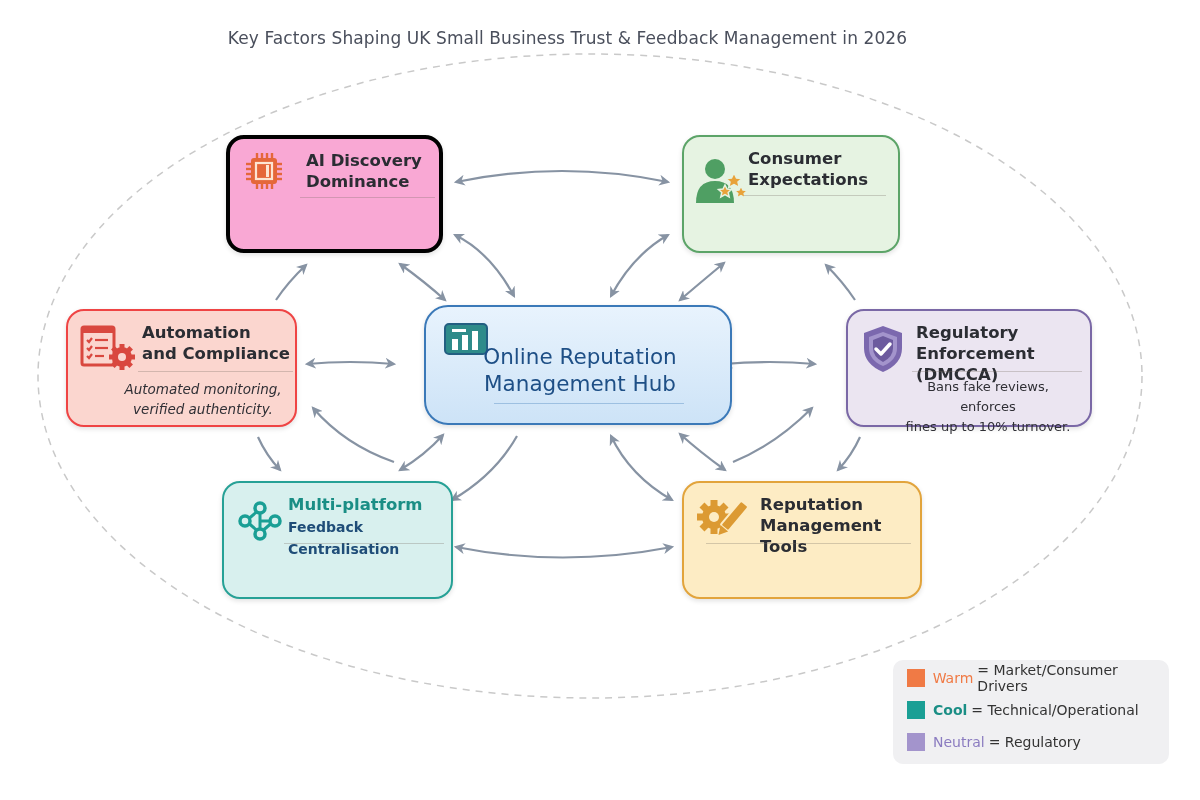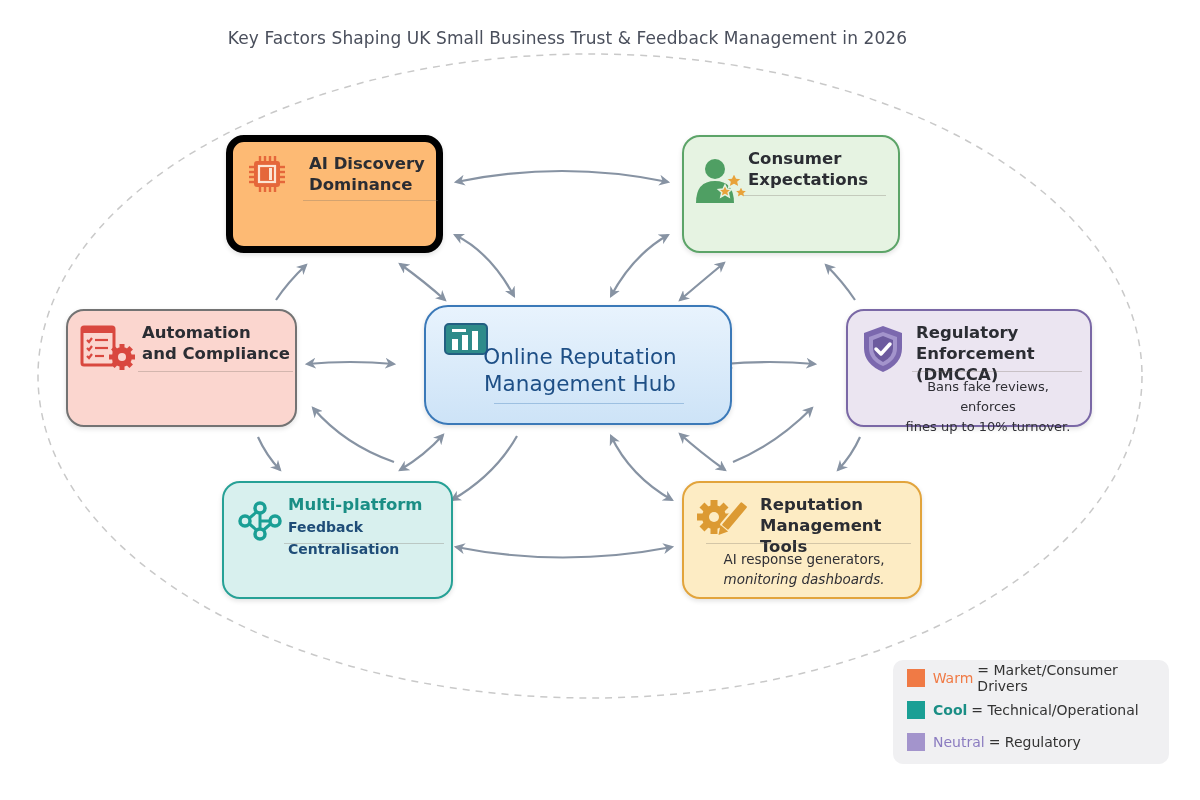--- a/index.html
+++ b/index.html
@@ -6,23 +6,23 @@
   body { width:1200px; height:800px; background:#ffffff; position:relative; overflow:hidden; font-family:"DejaVu Sans", sans-serif; color:#2a2e36; }
   .title { position:absolute; left:0; top:28px; width:1135px; text-align:center; font-size:17px; color:#4a4f5c; letter-spacing:0.1px; }
   svg.bg { position:absolute; left:0; top:0; }
   .node { position:absolute; border-radius:18px; box-sizing:border-box; box-shadow:0 2px 5px rgba(0,0,0,0.12); }
   .node .icon { position:absolute; }
   .node .head { position:absolute; font-weight:bold; font-size:16.5px; line-height:21px; color:#2b2d33; }
   .node .rule { position:absolute; height:1px; background:rgba(120,110,100,0.3); }
   .node .desc { position:absolute; text-align:center; font-size:13.5px; line-height:20px; color:#2f2f35; }
   .italic { font-style:italic; }
 
-  #n-ai { left:226px; top:135px; width:217px; height:118px; background:#fdba74; border:7px solid #000000; }
+  #n-ai { left:226px; top:135px; width:217px; height:118px; background:#f9a8d4; border:4px solid #000000; }
   #n-consumer { left:682px; top:135px; width:218px; height:118px; background:#e6f3e2; border:2px solid #5ca468; }
-  #n-auto { left:66px; top:309px; width:231px; height:118px; background:#fbd6cf; border:2px solid #737373; }
+  #n-auto { left:66px; top:309px; width:231px; height:118px; background:#fbd6cf; border:2px solid #ef4444; }
   #n-hub { left:424px; top:305px; width:308px; height:120px; background:linear-gradient(#e8f3fd,#cde3f7); border:2.5px solid #3b79b8; border-radius:24px; }
   #n-reg { left:824px; top:309px; width:246px; height:118px; background:#ebe5f1; border:2px solid #7a68a6;margin-left:22px; }
   #n-multi { left:211px; top:481px; width:231px; height:118px; background:#d8f0ee; border:2px solid #27a196;margin-left:11px; }
   #n-tools { left:682px; top:481px; width:240px; height:118px; background:#fdecc4; border:2px solid #e2a43c; }
 
   .legend { position:absolute; left:893px; top:660px; width:276px; height:104px; background:#f0f0f2; border-radius:10px; }
   .legend .row { position:absolute; left:14px; height:20px; font-size:14px; color:#333; display:flex; align-items:center; }
   .legend .sw { width:18px; height:18px; margin-right:8px; display:inline-block; }
   .legend .kw { font-weight:normal; margin-right:4px; }
 </style>
@@ -120,20 +120,21 @@
         <rect x="-2.5" y="-13" width="5" height="26"></rect>
         <rect x="-13" y="-2.5" width="26" height="5"></rect>
         <rect x="-2.5" y="-13" width="5" height="26" transform="rotate(45)"></rect>
         <rect x="-2.5" y="-13" width="5" height="26" transform="rotate(-45)"></rect>
       </g>
       <circle r="4" fill="#fbd6cf"></circle>
     </g>
   </svg>
   <div class="head" style="left:74px;top:11px"><span>Automation</span><br><span>and Compliance</span></div>
   <div class="rule" style="left:70px;top:60px;width:155px"></div>
+  <div class="desc italic" style="left:40px;top:68px;width:190px"><span>Automated monitoring,</span><br><span>verified authenticity.</span></div>
 </div>
 
 <div class="node" id="n-hub">
   <svg class="icon" style="left:18px;top:16px" width="44" height="32" viewBox="0 0 44 32">
     <rect x="1" y="1" width="42" height="30" rx="4" fill="#2e8b8a" stroke="#235f82" stroke-width="2"></rect>
     <rect x="8" y="6" width="14" height="3" fill="#ffffff"></rect>
     <rect x="8" y="16" width="6" height="11" fill="#ffffff"></rect>
     <rect x="18" y="12" width="6" height="15" fill="#ffffff"></rect>
     <rect x="28" y="8" width="6" height="19" fill="#ffffff"></rect>
   </svg>
@@ -183,21 +184,20 @@
       <rect x="-3.5" y="-17" width="7" height="34" transform="rotate(-45)"></rect>
       <circle r="5" fill="#fdecc4"></circle>
     </g>
     <g transform="translate(36,24) rotate(40)">
       <rect x="-5" y="-20" width="10" height="32" rx="2" fill="#dc9a33" stroke="#fdecc4" stroke-width="2"></rect>
       <polygon points="-5,12 5,12 0,21" fill="#dc9a33"></polygon>
     </g>
   </svg>
   <div class="head" style="left:76px;top:11px"><span>Reputation</span><br><span>Management Tools</span></div>
   <div class="rule" style="left:22px;top:60px;width:205px"></div>
-  <div class="desc italic" style="left:20px;top:66px;width:200px"><span style="font-style:normal">AI response generators,</span><br><span>monitoring dashboards.</span></div>
 </div>
 
 <div class="legend">
   <div class="row" style="top:40px">
     <span class="sw" style="background:#1a9f95"></span>
     <span class="kw" style="color:#1a8e85;font-weight:bold">Cool</span>
     <span>= Technical/Operational</span>
   </div>
   <div class="row" style="top:8px">
     <span class="sw" style="background:#f07a45"></span>

